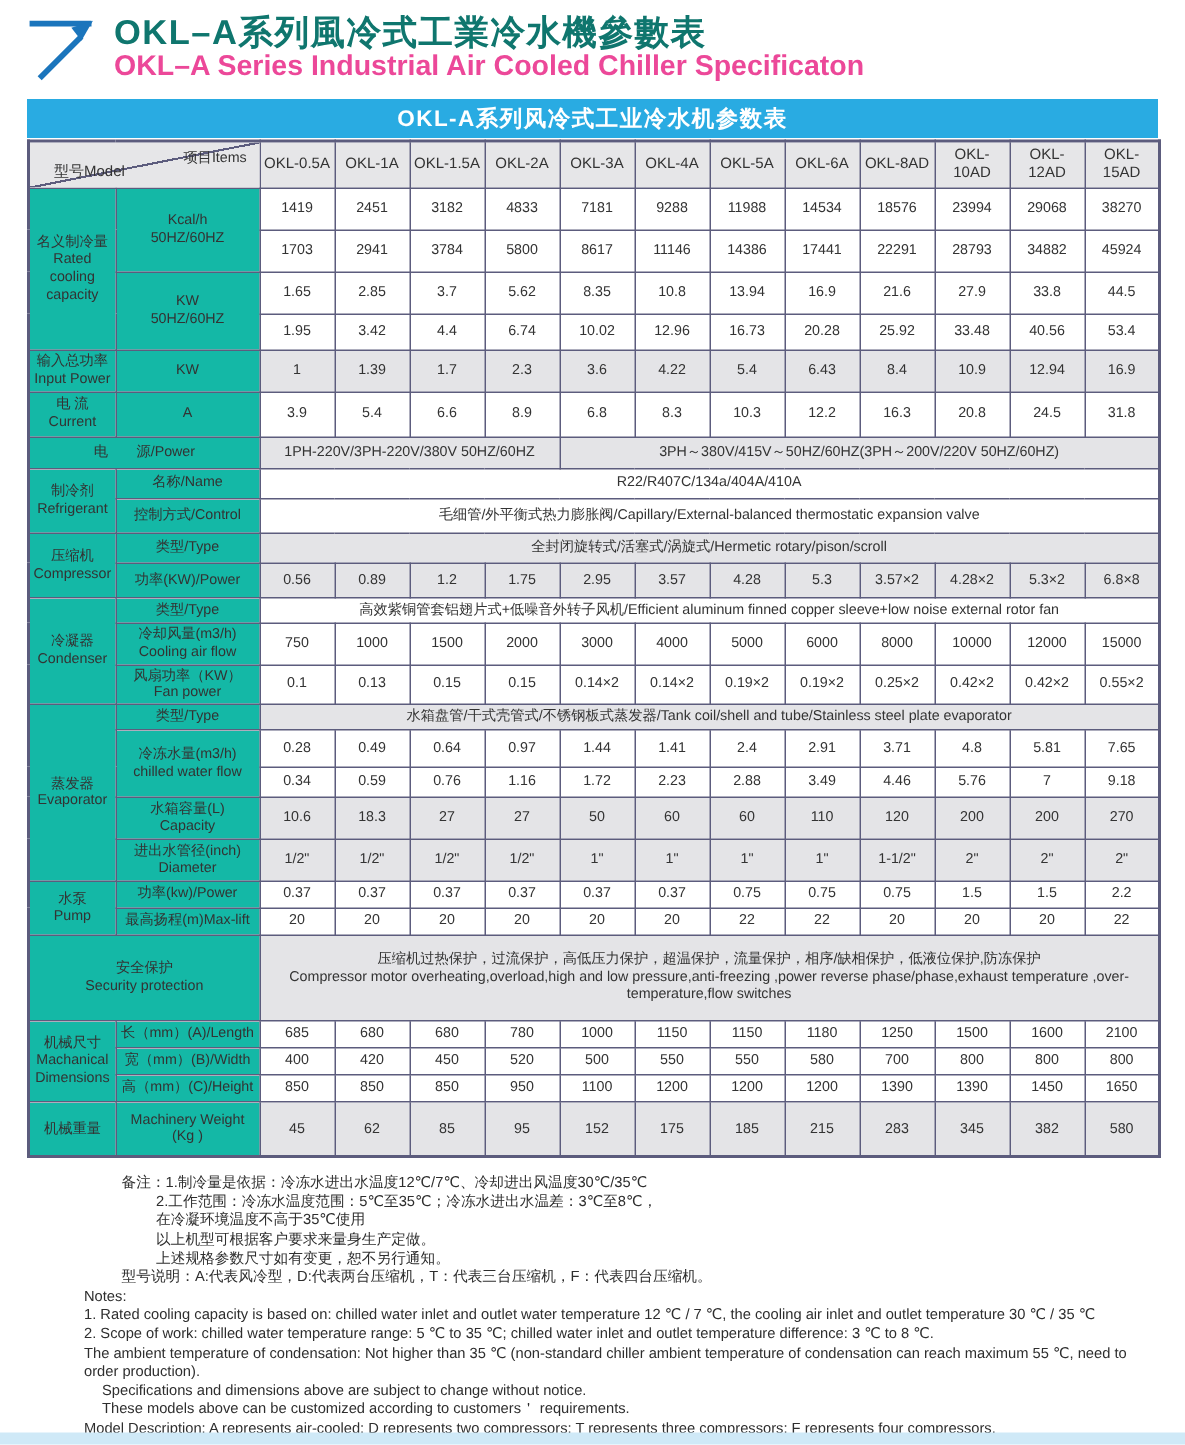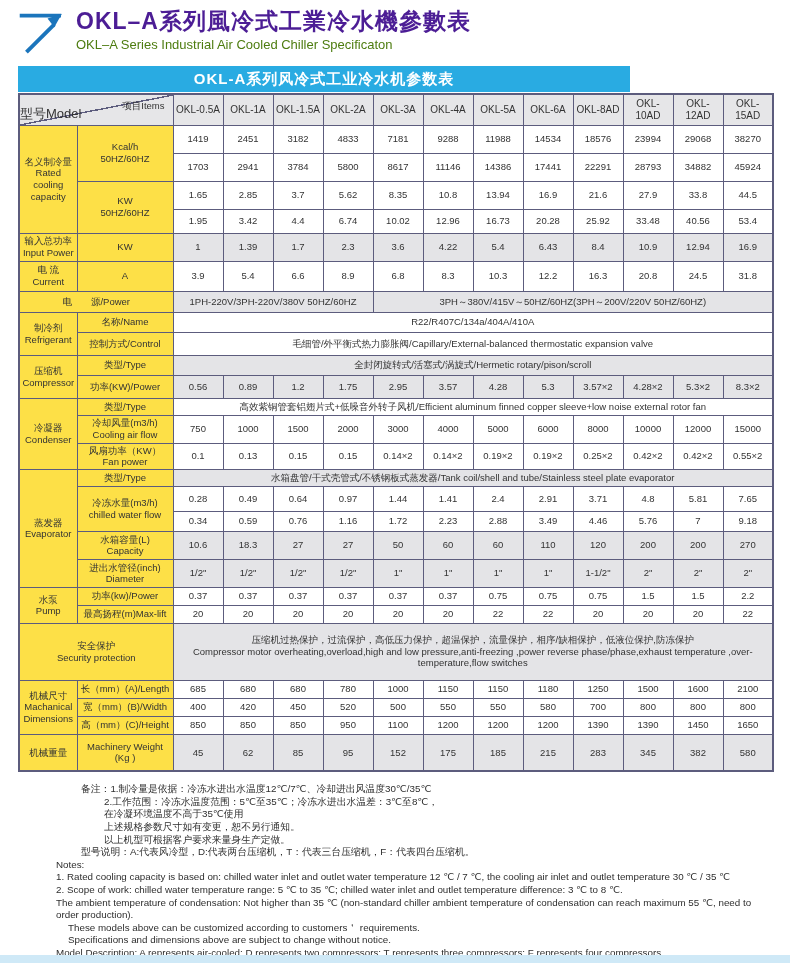--- a/index.html
+++ b/index.html
@@ -6,55 +6,55 @@
   body{
     width:790px;height:963px;background:#ffffff;position:relative;overflow:hidden;
     font-family:"Liberation Sans","DejaVu Sans",sans-serif;color:#333;
   }
   .page{position:relative;width:790px;height:963px;}
 
   
   .doc-header{display:flex;align-items:flex-start;padding:8px 0 0 8px;height:54px;}
   .logo{width:58px;height:48px;flex:0 0 58px;}
   .titles{margin-left:10px;}
-  .title-zh{font-size:23px;font-weight:bold;color:#4c1d95;margin:0;line-height:26px;letter-spacing:1px;}
-  .title-en{font-size:13px;font-weight:normal;color:#4d7c0f;margin:2px 0 0 0;line-height:17px;}
+  .title-zh{font-size:23px;font-weight:bold;color:#0f766e;margin:0;line-height:26px;letter-spacing:1px;}
+  .title-en{font-size:19px;font-weight:bold;color:#ec4899;margin:2px 0 0 0;line-height:17px;}
 
   
   .bluebar{
-    margin:4px 0 0 18px;width:612px;height:26px;background:#29abe2;
+    margin:4px 0 0 18px;width:754px;height:26px;background:#29abe2;
     color:#fff;font-size:15px;font-weight:bold;letter-spacing:1px;
     display:flex;align-items:center;justify-content:center;box-sizing:border-box;
   }
 
   
   table.spec{
     margin-left:18px;width:754px;border-collapse:collapse;table-layout:fixed;
     border:2px solid #5c5c7d;margin-top:1px;
   }
   table.spec td{
     border:1px solid #5c5c7d;text-align:center;vertical-align:middle;
     font-size:9.5px;line-height:1.22;padding:1px 1px;white-space:pre-line;
     color:#333;overflow:hidden;
   }
-  td.lbl{background:#fde047;font-size:9.5px;}
+  td.lbl{background:#14b8a6;font-size:9.5px;}
   tr.shaded td.val{background:#e4e4e7;}
   td.val{background:#ffffff;}
   td.left{text-align:left;padding:2px 4px 2px 6px;}
   tr.model-head td{background:#e6e6e8;font-size:10px;}
 
   
   td.corner{position:relative;background:#e6e6e8;padding:0;}
   .corner-diag{
     position:absolute;inset:0;
     background:linear-gradient(to bottom right,
       transparent calc(50% - 0.7px), #5c5c7d calc(50% - 0.7px),
       #5c5c7d calc(50% + 0.7px), transparent calc(50% + 0.7px));
   }
-  .corner-model{position:absolute;left:0;bottom:3px;font-size:13px;}
+  .corner-model{position:absolute;left:16px;bottom:3px;font-size:10px;}
   .corner-items{position:absolute;right:8px;top:5px;font-size:9.5px;}
 
   
   .notes{margin:11px 0 0 56px;width:710px;}
   .note-line{font-size:9.8px;line-height:12.6px;color:#2e2e2e;}
   .ind0{padding-left:0;}
   .ind1{padding-left:12px;}
   .ind2{padding-left:25px;}
   .ind3{padding-left:48px;}
 
@@ -227,21 +227,21 @@
           <td class="val">0.89</td>
           <td class="val">1.2</td>
           <td class="val">1.75</td>
           <td class="val">2.95</td>
           <td class="val">3.57</td>
           <td class="val">4.28</td>
           <td class="val">5.3</td>
           <td class="val">3.57×2</td>
           <td class="val">4.28×2</td>
           <td class="val">5.3×2</td>
-          <td class="val">8.3×2</td>
+          <td class="val">6.8×8</td>
         </tr>
         <tr style="height: 17px;">
           <td class="lbl" rowspan="3">冷凝器
 Condenser</td>
           <td class="lbl">类型/Type</td>
           <td class="val" colspan="12">高效紫铜管套铝翅片式+低噪音外转子风机/Efficient aluminum finned copper sleeve+low noise external rotor fan</td>
         </tr>
         <tr style="height: 28px;">
           <td class="lbl">冷却风量(m3/h)
 Cooling air flow</td>
@@ -446,26 +446,26 @@
           <td class="val">382</td>
           <td class="val">580</td>
         </tr>
       </tbody>
   </table>
 
   <div class="notes">
       <div class="note-line ind2">备注：1.制冷量是依据：冷冻水进出水温度12℃/7℃、冷却进出风温度30℃/35℃</div>
       <div class="note-line ind3">2.工作范围：冷冻水温度范围：5℃至35℃；冷冻水进出水温差：3℃至8℃，</div>
       <div class="note-line ind3">在冷凝环境温度不高于35℃使用</div>
+      <div class="note-line ind3">以上机型可根据客户要求来量身生产定做。</div>
       <div class="note-line ind3">上述规格参数尺寸如有变更，恕不另行通知。</div>
-      <div class="note-line ind3">以上机型可根据客户要求来量身生产定做。</div>
       <div class="note-line ind2">型号说明：A:代表风冷型，D:代表两台压缩机，T：代表三台压缩机，F：代表四台压缩机。</div>
       <div class="note-line ind0">Notes:</div>
       <div class="note-line ind0">1. Rated cooling capacity is based on: chilled water inlet and outlet water temperature 12 ℃ / 7 ℃, the cooling air inlet and outlet temperature 30 ℃ / 35 ℃</div>
       <div class="note-line ind0">2. Scope of work: chilled water temperature range: 5 ℃ to 35 ℃; chilled water inlet and outlet temperature difference: 3 ℃ to 8 ℃.</div>
       <div class="note-line ind0">The ambient temperature of condensation: Not higher than 35 ℃ (non-standard chiller ambient temperature of condensation can reach maximum 55 ℃, need to order production).</div>
+      <div class="note-line ind1">Specifications and dimensions above are subject to change without notice.</div>
       <div class="note-line ind1">These models above can be customized according to customers＇  requirements.</div>
-      <div class="note-line ind1">Specifications and dimensions above are subject to change without notice.</div>
       <div class="note-line ind0">Model Description: A represents air-cooled; D represents two compressors; T represents three compressors; F represents four compressors.</div>
     </div>
 
   <div class="bottom-strip"></div>
 </div>
 
 </body></html>

